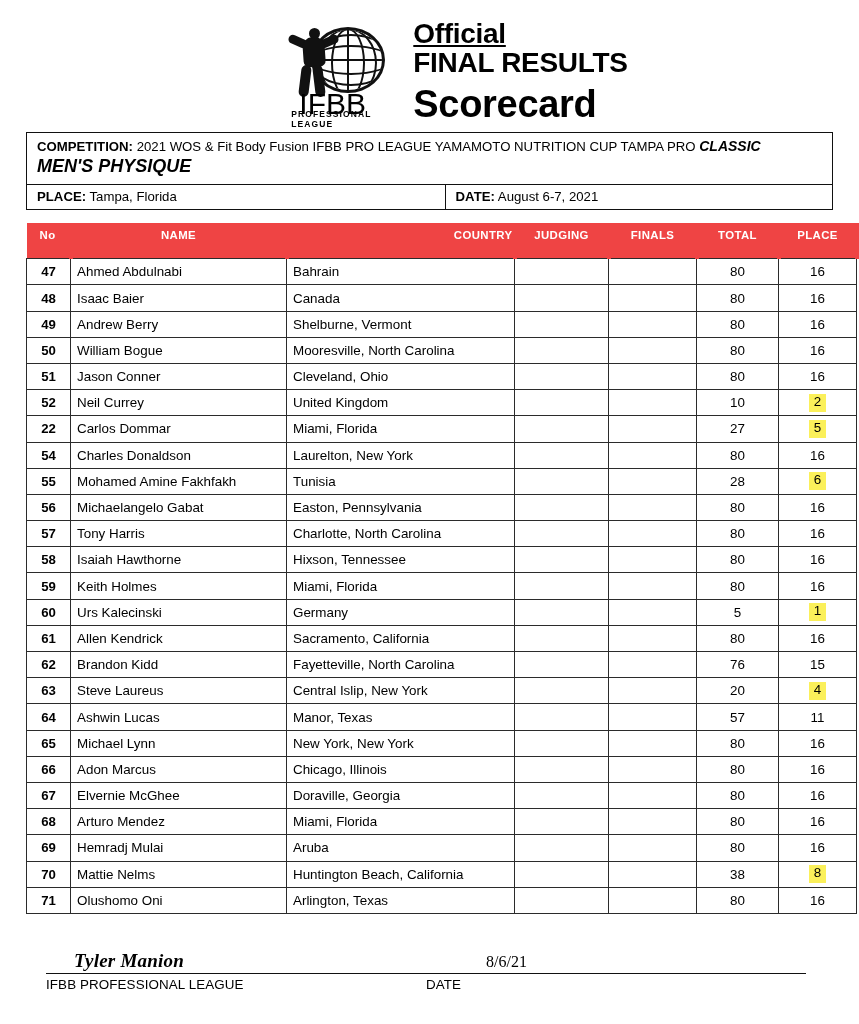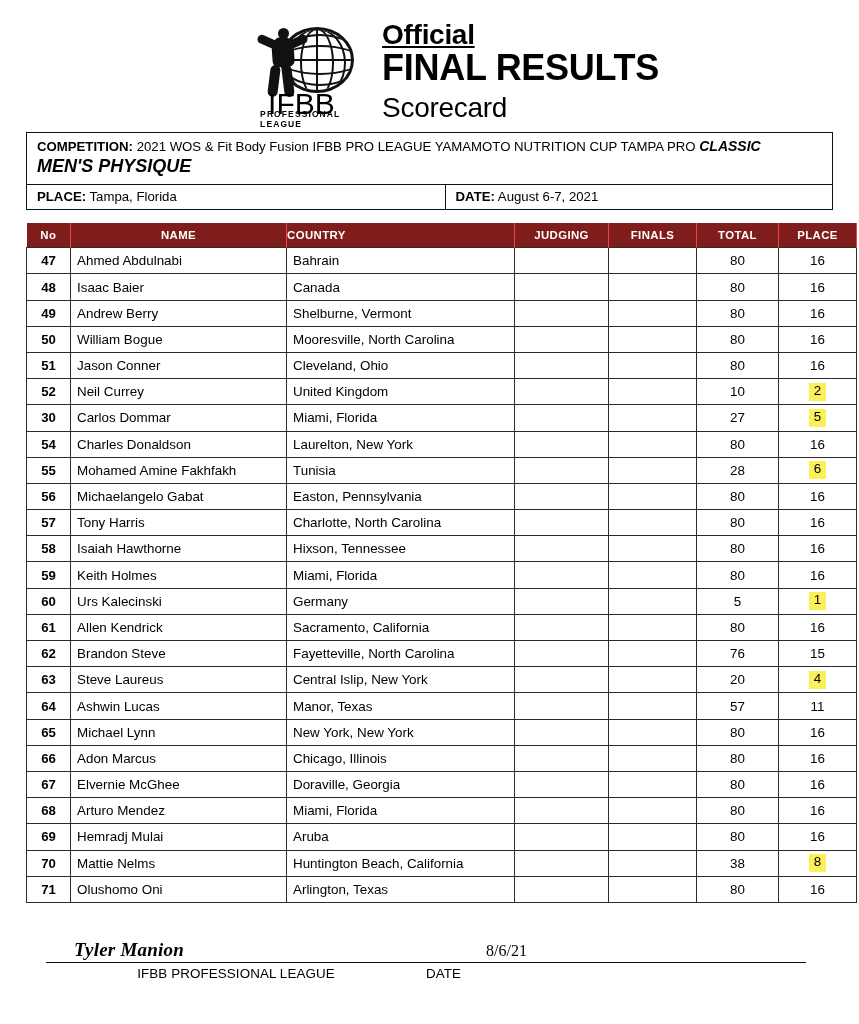--- a/index.html
+++ b/index.html
@@ -153,28 +153,28 @@
     flex: 0 0 auto;
     line-height: 1.0;
   }
   .title-line1 {
     font-size: 28px;
     font-weight: bold;
     letter-spacing: -0.3px;
     text-decoration: underline;
   }
   .title-line2 {
-    font-size: 36px;
+    font-size: 28px;
     font-weight: bold;
     letter-spacing: -0.3px;
     margin-top: 1px;
   }
   .title-line3 {
-    font-size: 28px;
-    font-weight: normal;
+    font-size: 38px;
+    font-weight: bold;
     letter-spacing: -0.3px;
     margin-top: 8px;
   }
 
   
   .info-wrap {
     margin-top: 12px;
     border: 1.5px solid #111;
     border-bottom: none;
   }
@@ -209,31 +209,31 @@
 
   
   table.scores {
     margin-top: 13px;
     width: 100%;
     border-collapse: collapse;
     table-layout: fixed;
     font-size: 13.4px;
   }
   table.scores th {
-    background: #7f1d1d;
+    background: #ef4444;
     color: #ffffff;
     font-size: 11.4px;
     font-weight: bold;
     letter-spacing: 0.4px;
-    padding: 6px 0 6px 0;
-    border-right: 1px solid #ef4444;
+    padding: 6px 0 17px 0;
+    border-right: 4px solid #ef4444;
   }
   table.scores th.no { width: 44px; }
   table.scores th.name { width: 216px; }
-  table.scores th.country { width: 228px; text-align: left; }
+  table.scores th.country { width: 228px; text-align: right; }
   table.scores th.judging { width: 94px; }
   table.scores th.finals { width: 88px; }
   table.scores th.total { width: 82px; }
   table.scores th.place { width: 78px; }
 
   table.scores td {
     border: 1px solid #2b2b2b;
     height: 26.2px;
     padding: 0 6px;
     vertical-align: middle;
@@ -254,21 +254,21 @@
   }
 
   
   .footer {
     margin-top: 30px;
     display: flex;
     align-items: flex-end;
     padding-left: 20px;
     gap: 0;
   }
-  .sig-col { width: 380px; text-align: center; }
+  .sig-col { width: 380px; }
   .date-col { width: 380px; }
   .sig-line {
     border-bottom: 1.5px solid #111;
     height: 30px;
     position: relative;
   }
   .sig-script {
     position: absolute;
     left: 28px; bottom: 1px;
     font-family: "Liberation Serif", serif;
@@ -401,21 +401,21 @@
         <tr>
           <td class="c-no">52</td>
           <td class="c-name">Neil Currey</td>
           <td class="c-country">United Kingdom</td>
           <td class="c-judging"></td>
           <td class="c-finals"></td>
           <td class="c-total">10</td>
           <td class="c-place"><span class="hl">2</span></td>
         </tr>
         <tr>
-          <td class="c-no">30</td>
+          <td class="c-no">22</td>
           <td class="c-name">Carlos Dommar</td>
           <td class="c-country">Miami, Florida</td>
           <td class="c-judging"></td>
           <td class="c-finals"></td>
           <td class="c-total">27</td>
           <td class="c-place"><span class="hl">5</span></td>
         </tr>
         <tr>
           <td class="c-no">54</td>
           <td class="c-name">Charles Donaldson</td>
@@ -483,21 +483,21 @@
           <td class="c-no">61</td>
           <td class="c-name">Allen Kendrick</td>
           <td class="c-country">Sacramento, California</td>
           <td class="c-judging"></td>
           <td class="c-finals"></td>
           <td class="c-total">80</td>
           <td class="c-place">16</td>
         </tr>
         <tr>
           <td class="c-no">62</td>
-          <td class="c-name">Brandon Steve</td>
+          <td class="c-name">Brandon Kidd</td>
           <td class="c-country">Fayetteville, North Carolina</td>
           <td class="c-judging"></td>
           <td class="c-finals"></td>
           <td class="c-total">76</td>
           <td class="c-place">15</td>
         </tr>
         <tr>
           <td class="c-no">63</td>
           <td class="c-name">Steve Laureus</td>
           <td class="c-country">Central Islip, New York</td>

